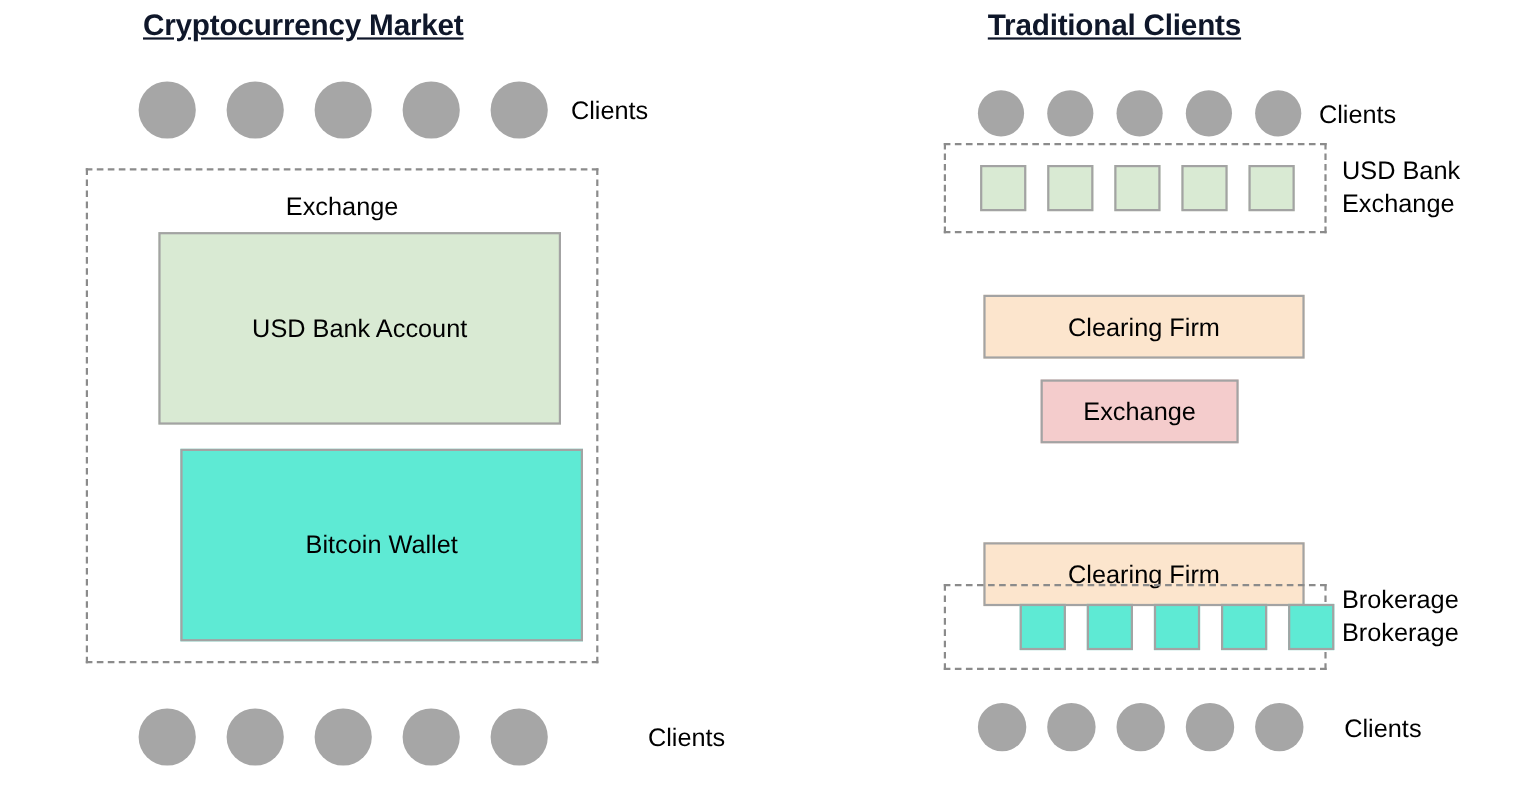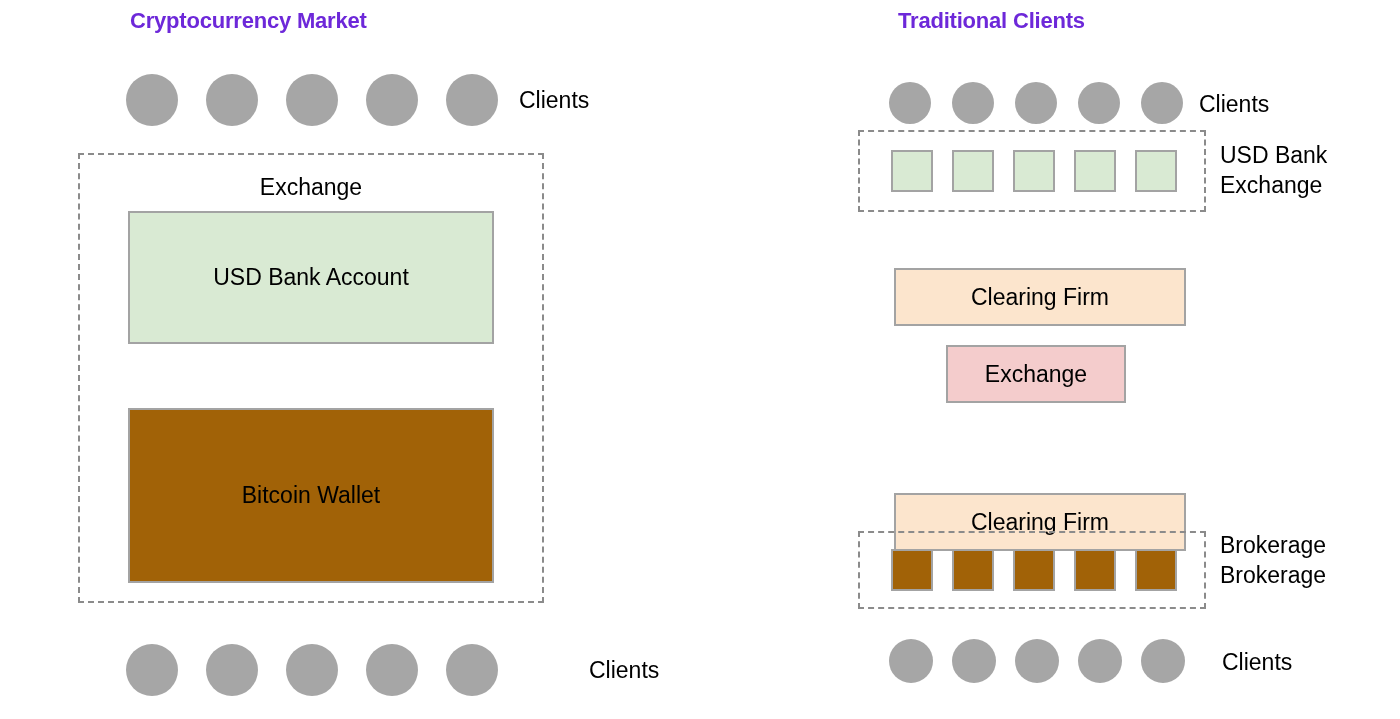--- a/index.html
+++ b/index.html
@@ -14,25 +14,26 @@
   #canvas {
     position: relative;
     width: 1400px;
     height: 719px;
     background: #ffffff;
     overflow: hidden;
   }
   .abs { position: absolute; }
 
   .panel-title {
-    font-size: 22px;
+    font-size: 27px;
     font-weight: bold;
-    color: #6d28d9;
+    color: #0f172a;
     white-space: nowrap;
     letter-spacing: -0.2px;
+    text-decoration: underline;
   }
 
   .label {
     font-size: 23px;
     color: #000000;
     white-space: nowrap;
     line-height: 30px;
   }
   .label.two-line { white-space: normal; width: 150px; }
 
@@ -54,21 +55,21 @@
     align-items: center;
     justify-content: center;
   }
   .solid-box .box-text {
     font-size: 23px;
     color: #000000;
     white-space: nowrap;
   }
 
   .fill-green { background: #d9ead3; }
-  .fill-blue  { background: #a16207; }
+  .fill-blue  { background: #5eead4; margin-left: 36px; }
   .fill-peach { background: #fce5cd; margin-top: 36px; }
   .fill-pink  { background: #f4cccc; }
 
   .mini-sq {
     border: 2px solid #a3a3a3;
     box-sizing: border-box;
   }
 
   .exchange-caption {
     font-size: 23px;
@@ -89,21 +90,21 @@
       <div class="client-dot" style="position: absolute; left: 80px; top: 0px; width: 52px; height: 52px;"></div>
       <div class="client-dot" style="position: absolute; left: 160px; top: 0px; width: 52px; height: 52px;"></div>
       <div class="client-dot" style="position: absolute; left: 240px; top: 0px; width: 52px; height: 52px;"></div>
       <div class="client-dot" style="position: absolute; left: 320px; top: 0px; width: 52px; height: 52px;"></div>
     </div>
   <div class="abs label" style="left:519px; top:85px;">Clients</div>
 
   <div class="abs dashed-box" style="left:78px; top:153px; width:466px; height:450px;"></div>
   <div class="abs exchange-caption" style="left:78px; top:174px; width:466px;">Exchange</div>
 
-  <div class="abs solid-box fill-green" style="left:128px; top:211px; width:366px; height:133px;text-align:right;">
+  <div class="abs solid-box fill-green" style="left:144px; top:211px; width:366px; height:175px;text-align:right;">
     <span class="box-text">USD Bank Account</span>
   </div>
 
   <div class="abs solid-box fill-blue" style="left:128px; top:408px; width:366px; height:175px;">
     <span class="box-text">Bitcoin Wallet</span>
   </div>
 
   <div class="abs" id="left-bottom-clients" style="left:126px; top:644px; width:370px; height:52px;">
       <div class="client-dot" style="position: absolute; left: 0px; top: 0px; width: 52px; height: 52px;"></div>
       <div class="client-dot" style="position: absolute; left: 80px; top: 0px; width: 52px; height: 52px;"></div>

